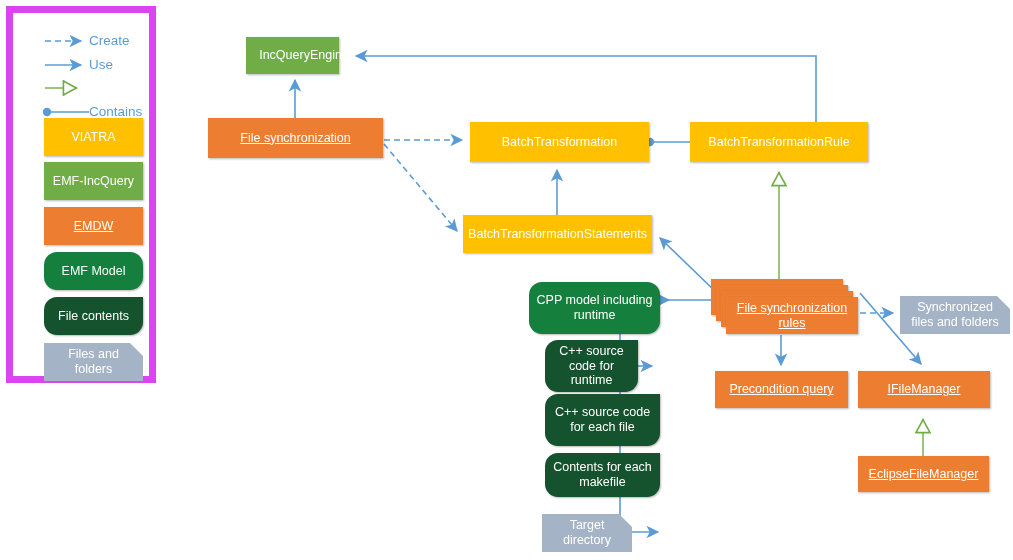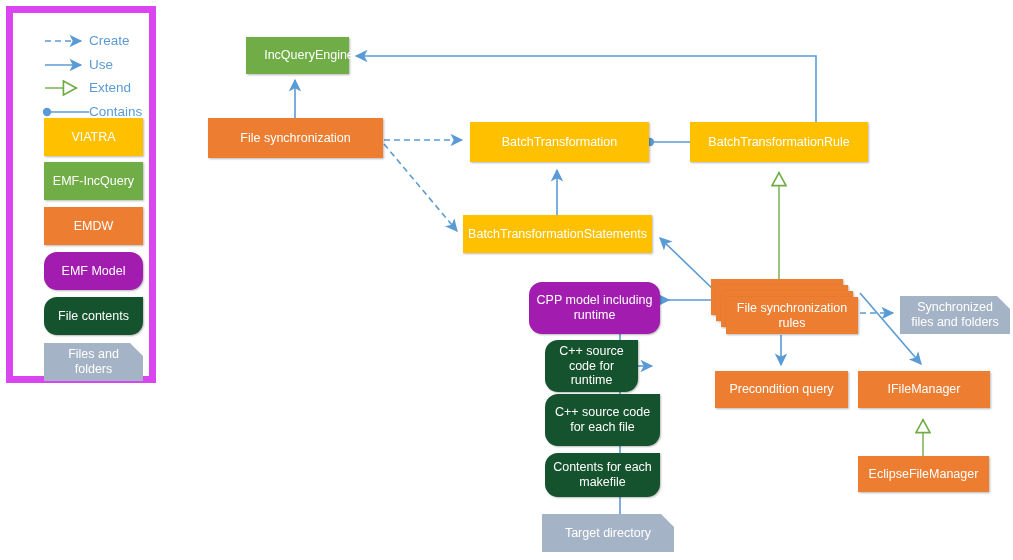--- a/index.html
+++ b/index.html
@@ -15,22 +15,22 @@
   .legend-label{position:absolute;left:76px;top:0px;font-size:13.5px;color:#5b9bd5;
        line-height:22px;white-space:nowrap;}
 
   
   .node{position:absolute;box-sizing:border-box;display:flex;align-items:center;
         justify-content:center;text-align:center;color:#ffffff;
         font-size:12.5px;line-height:1.18;padding:2px 5px;
         box-shadow:1px 1px 2px rgba(0,0,0,.28);}
   .n-yellow{background:#ffc000;}
   .n-green{background:#70ad47;}
-  .n-orange{background:#ed7d31;}
-  .n-blue{background:#a21caf;}
+  .n-orange{background:#ed7d31;text-decoration:underline;}
+  .n-blue{background:#15803d;}
   .n-darkblue{background:#14532d;text-align:center;}
   .n-gray{background:#a5b3c7;}
 
   .r-full{border-radius:13px;}
   .r-cut{border-radius:13px 0 13px 13px;}       
   .pent{clip-path:polygon(0 0, calc(100% - 13px) 0, 100% 13px, 100% 100%, 0 100%);
         box-shadow:none;}
 
   .legend-swatch{position:absolute;left:31px;width:99px;height:38px;font-size:12.5px;}
 
@@ -104,54 +104,51 @@
       <path class="lnBlue" d="M32,87 L76,87"></path>
       <circle cx="34" cy="87" r="4.2" fill="#5b9bd5"></circle>
     </svg>
 
     <div class="legend-row" style="top:17px;">
       <span class="legend-label">Create</span>
     </div>
     <div class="legend-row" style="top:41px;">
       <span class="legend-label">Use</span>
     </div>
-    <div class="legend-row" style="top:64px;">
-      <span class="legend-label">Extend</span>
-    </div>
     <div class="legend-row" style="top:88px;">
       <span class="legend-label">Contains</span>
     </div>
 
     <div class="node legend-swatch n-yellow" style="top:105px;">VIATRA</div>
     <div class="node legend-swatch n-green" style="top:149px;">EMF-IncQuery</div>
     <div class="node legend-swatch n-orange" style="top:194px;">EMDW</div>
     <div class="node legend-swatch n-blue r-full" style="top:239px;">EMF Model</div>
     <div class="node legend-swatch n-darkblue r-cut" style="top:284px;">File contents</div>
     <div class="node legend-swatch n-gray pent" style="top:330px;">Files and folders</div>
   </div>
 
-  <div class="node n-green" style="left:246px;top:37px;width:103px;height:37px;padding-left:28px;">IncQueryEngine</div>
+  <div class="node n-green" style="left:246px;top:37px;width:93px;height:37px;padding-left:28px;">IncQueryEngine</div>
 
   <div class="node n-orange" style="left:208px;top:118px;width:175px;height:40px;">File synchronization</div>
 
   <div class="node n-yellow" style="left:470px;top:122px;width:179px;height:40px;">BatchTransformation</div>
 
   <div class="node n-yellow" style="left:690px;top:122px;width:178px;height:40px;">BatchTransformationRule</div>
 
   <div class="node n-yellow" style="left:463px;top:215px;width:189px;height:38px;">BatchTransformationStatements</div>
 
   <div class="node n-blue r-full" style="left:529px;top:282px;width:131px;height:52px;">CPP model including runtime</div>
 
   <div class="node n-darkblue r-cut" style="left:545px;top:340px;width:93px;height:52px;">C++ source code for runtime</div>
 
   <div class="node n-darkblue r-cut" style="left:545px;top:394px;width:115px;height:52px;">C++ source code for each file</div>
 
   <div class="node n-darkblue r-cut" style="left:545px;top:453px;width:115px;height:44px;">Contents for each makefile</div>
 
-  <div class="node n-gray pent" style="left:542px;top:514px;width:132px;height:38px;">Target directory</div>
+  <div class="node n-gray pent" style="left:542px;top:514px;width:90px;height:38px;">Target directory</div>
 
   <div style="position:absolute;left:711px;top:279px;width:150px;height:56px;">
     <div class="node n-orange" style="left:0px;top:0px;width:132px;height:36px;"></div>
     <div class="node n-orange" style="left:5px;top:6px;width:132px;height:36px;"></div>
     <div class="node n-orange" style="left:10px;top:12px;width:132px;height:36px;"></div>
     <div class="node n-orange" style="left:15px;top:18px;width:132px;height:37px;">File synchronization rules</div>
   </div>
 
   <div class="node n-gray pent" style="left:900px;top:296px;width:110px;height:38px;">Synchronized files and folders</div>
 

